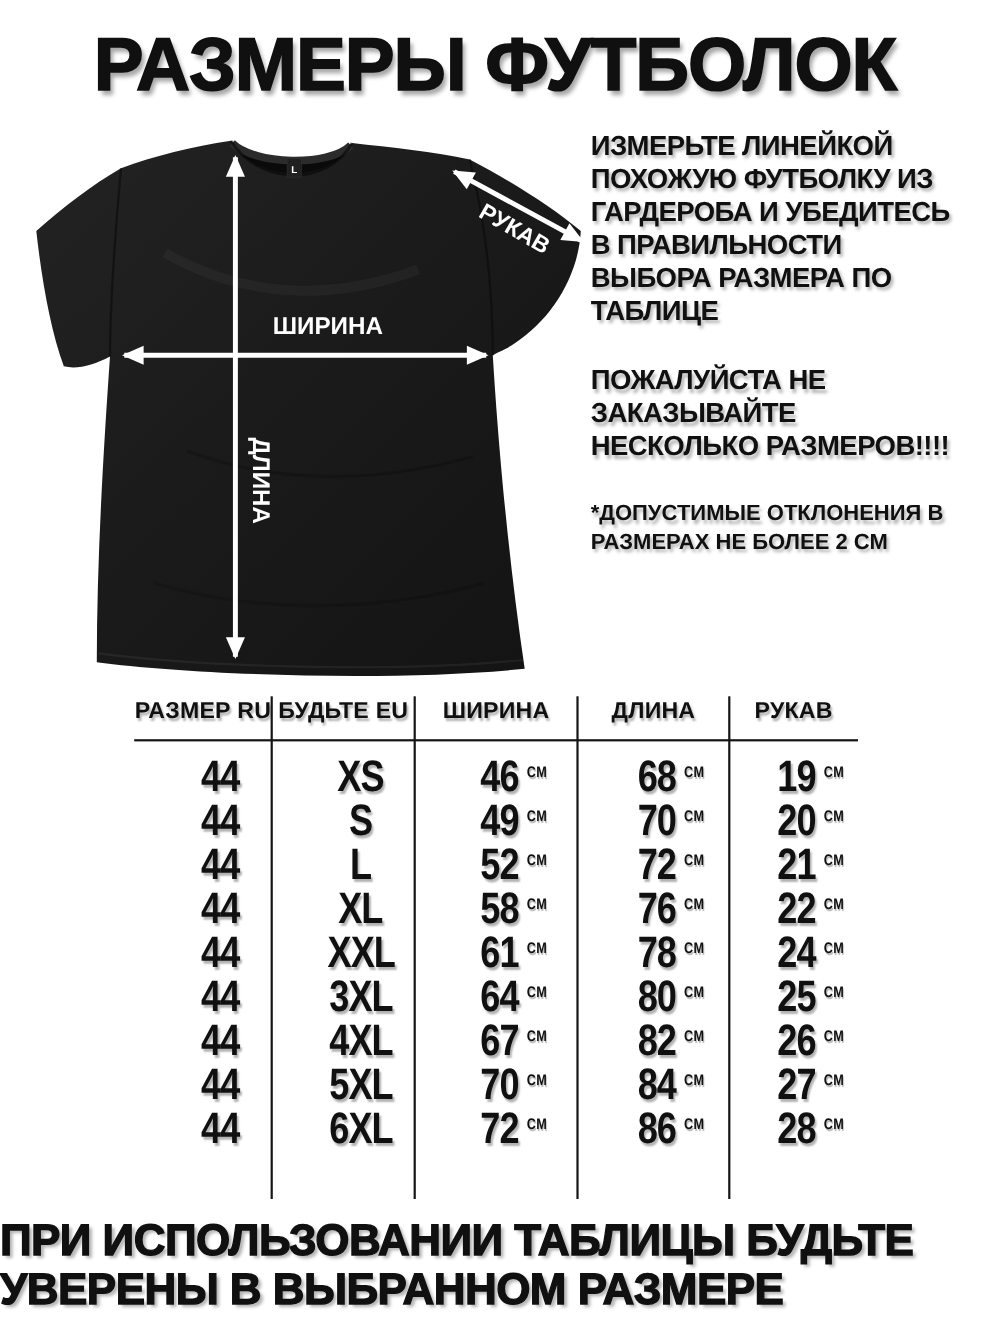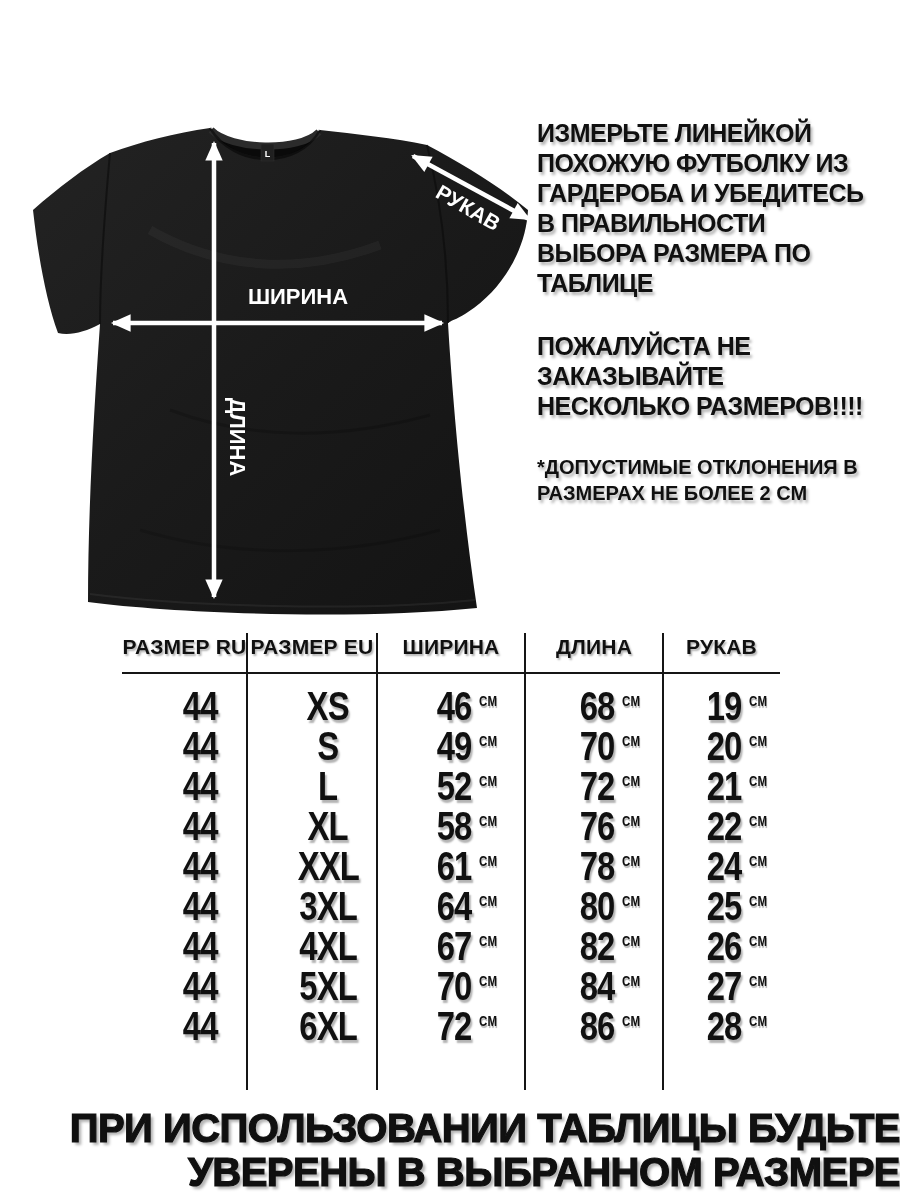--- a/index.html
+++ b/index.html
@@ -52,31 +52,32 @@
   .v {
     font-size:40px; line-height:40px; font-weight:bold; letter-spacing:-1px;
     text-shadow:2px 3px 2px rgba(0,0,0,0.3);
   }
   .u {
     font-size:14px; font-weight:bold; margin-left:9px; letter-spacing:0.5px;
     transform:translateY(-5px); text-shadow:1px 2px 1px rgba(0,0,0,0.3);
   }
 
   .footer {
-    position:absolute; top:1106px; left:0; width:900px; text-align:right;
+    position:absolute; top:1106px; left:0; width:900px; text-align:left;
     font-size:40px; line-height:44px; font-weight:bold; letter-spacing:-0.5px;
     white-space:pre-line; -webkit-text-stroke:1.2px #101010;
     text-shadow:3px 3px 3px rgba(0,0,0,0.3); margin:0;
   }
 </style>
 </head>
 <body>
 
 <div class="page">
 
+  <h1 class="title">РАЗМЕРЫ ФУТБОЛОК</h1>
 
   <div class="tshirt-wrap">
     <svg width="560" height="530" viewBox="0 0 560 530">
       <defs>
         <linearGradient id="shirtG" x1="0" y1="0" x2="1" y2="1">
           <stop offset="0" stop-color="#232323"></stop>
           <stop offset="0.5" stop-color="#1a1a1a"></stop>
           <stop offset="1" stop-color="#131313"></stop>
         </linearGradient>
         <marker id="ah" viewBox="0 0 10 10" refX="8.5" refY="5" markerWidth="5.2" markerHeight="4.6" orient="auto-start-reverse">
@@ -133,21 +134,21 @@
     <p class="p-warning">ПОЖАЛУЙСТА НЕ
 ЗАКАЗЫВАЙТЕ
 НЕСКОЛЬКО РАЗМЕРОВ!!!!</p>
     <p class="p-note">*ДОПУСТИМЫЕ ОТКЛОНЕНИЯ В
 РАЗМЕРАХ НЕ БОЛЕЕ 2 СМ</p>
   </div>
 
   <div class="size-table">
     <div class="thead">
       <div class="th">РАЗМЕР RU</div>
-      <div class="th">РАЗМЕР EU</div>
+      <div class="th">БУДЬТЕ EU</div>
       <div class="th">ШИРИНА</div>
       <div class="th">ДЛИНА</div>
       <div class="th">РУКАВ</div>
     </div>
     <div class="head-line"></div>
     <div class="vline c1"></div>
     <div class="vline c2"></div>
     <div class="vline c3"></div>
     <div class="vline c4"></div>
 

